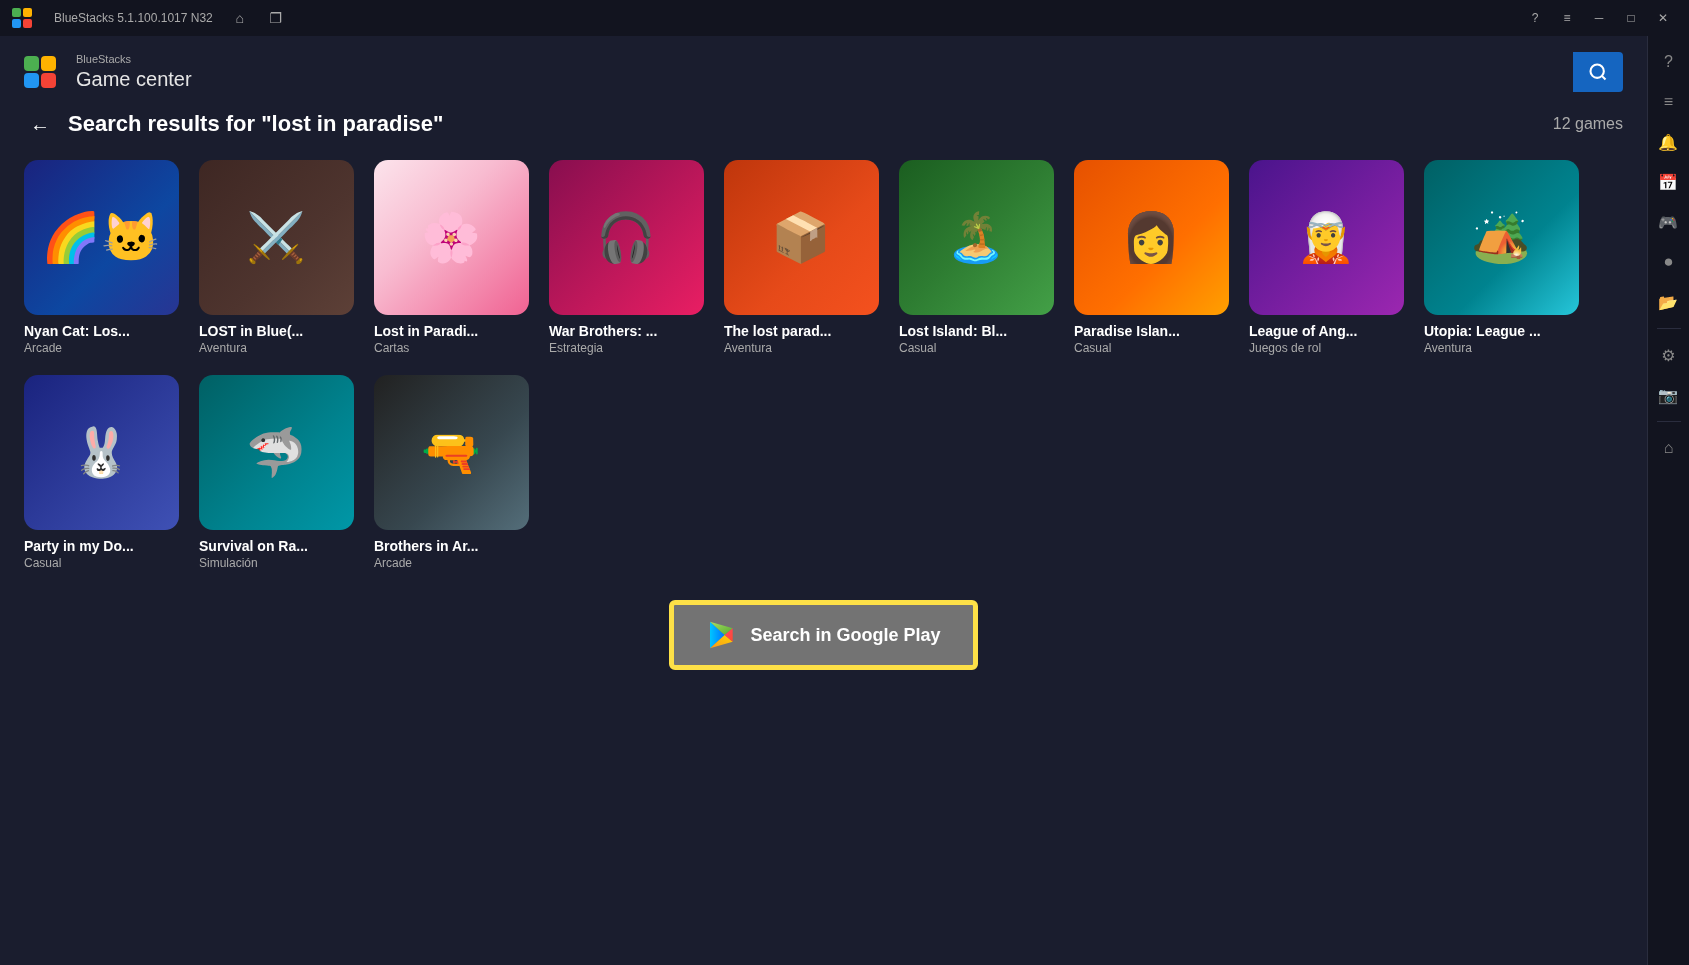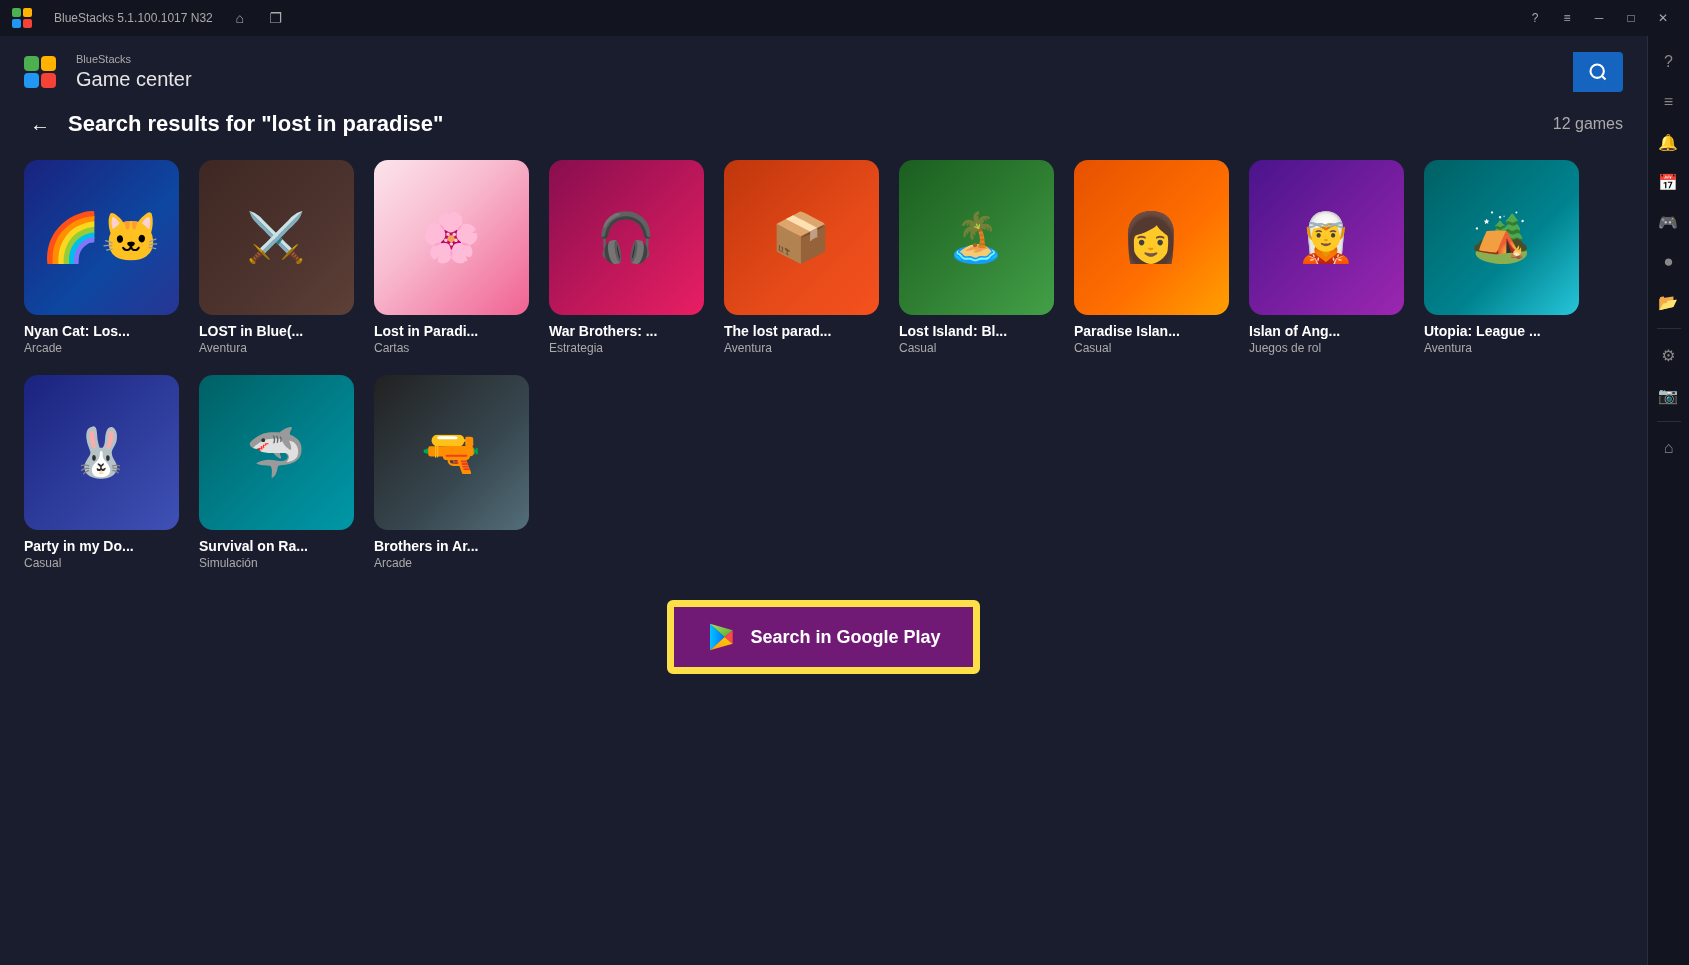--- a/index.html
+++ b/index.html
@@ -279,22 +279,22 @@
     .google-play-section {
       display: flex;
       justify-content: center;
       margin-top: 30px;
       margin-bottom: 10px;
     }
     .google-play-btn {
       display: flex;
       align-items: center;
       gap: 12px;
-      background: #701a75;
-      border: 7px solid #fde047;
+      background: #737373;
+      border: 5px solid #fde047;
       border-radius: 6px;
       padding: 14px 32px;
       cursor: pointer;
       min-width: 280px;
       justify-content: center;
     }
     .play-icon {
       width: 32px;
       height: 32px;
     }
@@ -415,21 +415,21 @@
             <div class="game-thumb" style="background: linear-gradient(135deg, rgb(230, 81, 0) 0%, rgb(255, 111, 0) 60%, rgb(255, 160, 0) 100%);">
               <div class="game-thumb-img" style="font-size: 48px; display: flex; align-items: center; justify-content: center; width: 100%; height: 100%;">👩</div>
             </div>
             <div class="game-name">Paradise Islan...</div>
             <div class="game-genre">Casual</div>
           </div>
           <div class="game-card">
             <div class="game-thumb" style="background: linear-gradient(135deg, rgb(74, 20, 140) 0%, rgb(123, 31, 162) 60%, rgb(156, 39, 176) 100%);">
               <div class="game-thumb-img" style="font-size: 48px; display: flex; align-items: center; justify-content: center; width: 100%; height: 100%;">🧝</div>
             </div>
-            <div class="game-name">Islan of Ang...</div>
+            <div class="game-name">League of Ang...</div>
             <div class="game-genre">Juegos de rol</div>
           </div>
           <div class="game-card">
             <div class="game-thumb" style="background: linear-gradient(135deg, rgb(0, 96, 100) 0%, rgb(0, 131, 143) 60%, rgb(38, 198, 218) 100%);">
               <div class="game-thumb-img" style="font-size: 48px; display: flex; align-items: center; justify-content: center; width: 100%; height: 100%;">🏕️</div>
             </div>
             <div class="game-name">Utopia: League ...</div>
             <div class="game-genre">Aventura</div>
           </div>
           <div class="game-card">

